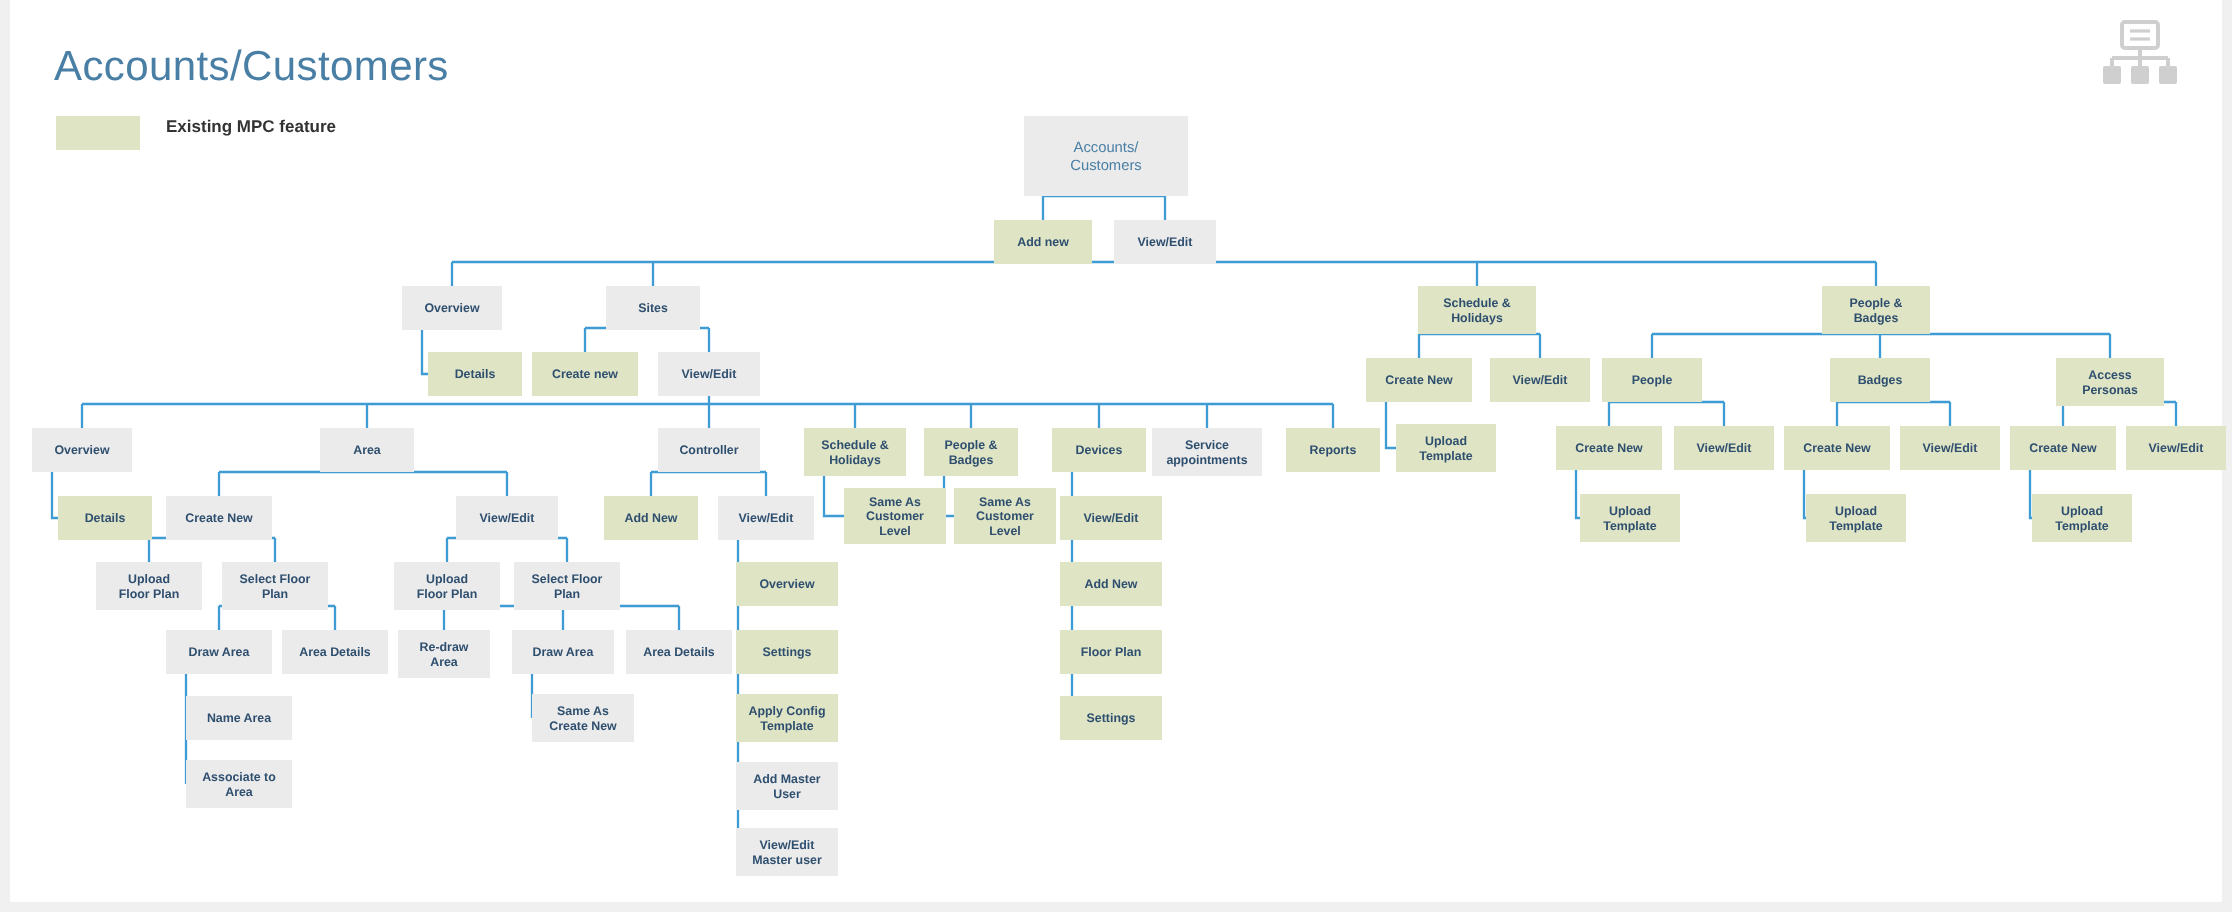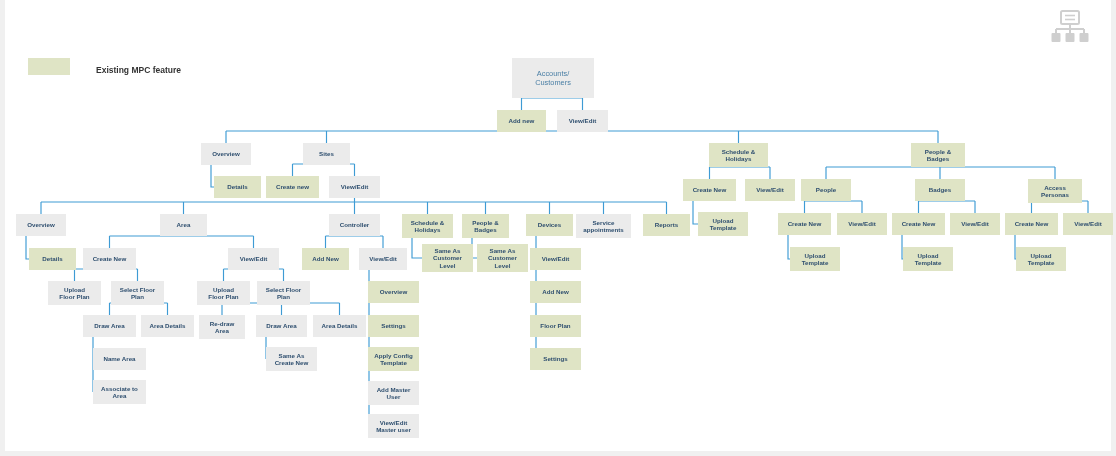--- a/index.html
+++ b/index.html
@@ -16,21 +16,21 @@
   .rail{position:absolute;top:0;bottom:0;width:5px;background:#f0f0f0;}
   .rail.left{left:0;}
   .rail.right{right:0;}
   .rail-bottom{position:absolute;left:0;right:0;bottom:0;height:5px;background:#f0f0f0;}
 
   .title{
     position:absolute;left:27px;top:22px;
     font-size:21px;color:#4a7fa5;letter-spacing:.2px;font-weight:400;
     white-space:nowrap;
   }
-  .legend{position:absolute;left:28px;top:58px;display:flex;align-items:flex-end;gap:26px;}
+  .legend{position:absolute;left:28px;top:58px;display:flex;align-items:flex-start;gap:13px;}
   .legend-swatch{width:42px;height:17px;background:#dfe4c5;}
   .legend-label{font-size:8.5px;color:#333;font-weight:700;}
 
   .corner-icon{position:absolute;right:26px;top:10px;width:40px;height:36px;}
 
   svg#tree{position:absolute;left:0;top:0;width:1116px;height:456px;}
   .lnk{fill:none;stroke:#3e9bd4;stroke-width:1.15px;}
   .node-rect{stroke:none;}
   .node-rect.green{fill:#dfe4c5;}
   .node-rect.grey{fill:#ebebeb;}
@@ -42,20 +42,21 @@
 </style>
 </head>
 <body>
 
 <div id="stage">
 
   <div class="rail left"></div>
   <div class="rail right"></div>
   <div class="rail-bottom"></div>
 
+  <div class="title">Accounts/Customers</div>
 
   <div class="legend">
     <div class="legend-swatch"></div>
     <div class="legend-label">Existing MPC feature</div>
   </div>
 
   <svg class="corner-icon" viewBox="0 0 40 36">
     <rect x="11" y="1" width="18" height="13" rx="1.5" fill="none" stroke="#cfcfcf" stroke-width="2"></rect>
     <line x1="15" y1="5.5" x2="25" y2="5.5" stroke="#cfcfcf" stroke-width="1.6"></line>
     <line x1="15" y1="9.5" x2="25" y2="9.5" stroke="#cfcfcf" stroke-width="1.6"></line>

